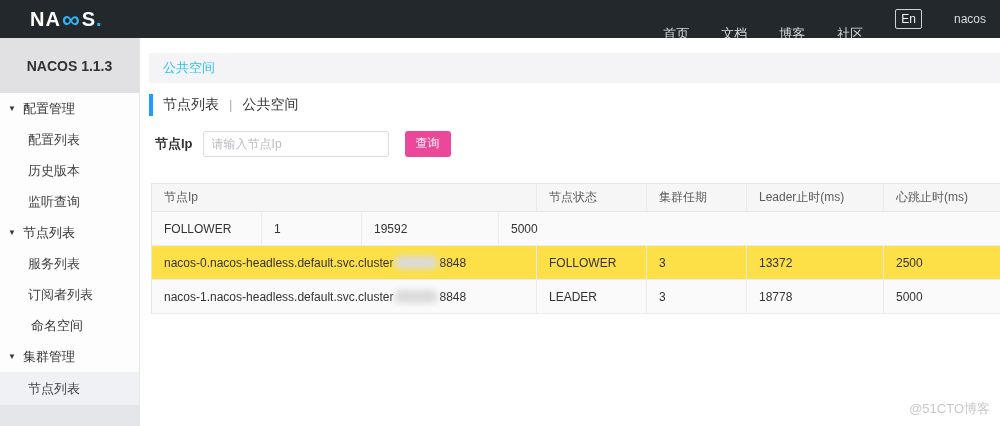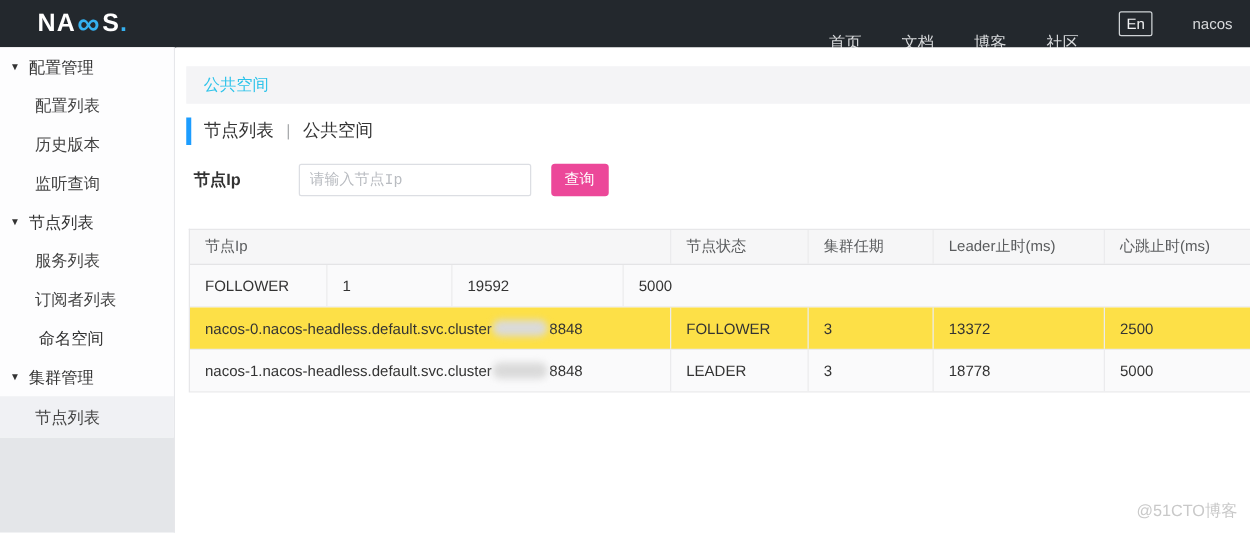--- a/index.html
+++ b/index.html
@@ -41,21 +41,21 @@
   .title-row { margin:10px 0 0 8px; height:23px; display:flex; align-items:center; }
   .title-bar { width:4px; height:22px; background:#1c9dff; margin-right:10px; }
   .page-title { font-size:14px; color:#333; }
   .title-sep { color:#a9abad; font-size:13px; margin:0 10px; }
   .title-suffix { font-size:14px; color:#333; }
 
   .form-row { margin:14px 0 0 14px; height:27px; display:flex; align-items:center; }
   .form-label { font-size:13px; font-weight:bold; color:#333; margin-right:10px; }
   .ip-input { width:186px; height:26px; border:1px solid #dcdee3; border-radius:2px;
     font-size:12px; padding:0 8px; color:#333; outline:none;
-    font-family:Liberation Mono, monospace;margin-left:36px; }
+    font-family:Liberation Sans, sans-serif; }
   .ip-input::placeholder { color:#b9bcc1; }
   .query-btn { margin-left:16px; width:46px; height:26px; background:#ec4899; color:#fff;
     border:none; border-radius:3px; font-size:12px; cursor:pointer;
     font-family:"Liberation Sans","DejaVu Sans",sans-serif; }
 
   
   .node-table { margin:26px 0 0 10px; width:849px;
     border-top:1px solid #e7e7e9; border-left:1px solid #e7e7e9; }
   .t-row { display:flex; border-bottom:1px solid #ebebed; background:#fde047; }
   .t-row.t-head { background:#f6f6f7; border-bottom:1px solid #e4e4e6; }
@@ -94,20 +94,21 @@
         <span class="navlink">博客</span>
 
         <span class="navlink">社区</span>
       </div>
     <span class="lang-badge">En</span>
     <span class="username">nacos</span>
   </div>
 </div>
 
 <div class="sidebar">
+  <div class="sidebar-header">NACOS 1.1.3</div>
   <div class="menu">
 
       <div class="menu-item t-group">
         <span class="arrow">▼</span>
         <span>配置管理</span>
       </div>
 
       <div class="menu-item t-sub">
 
         <span>配置列表</span>

